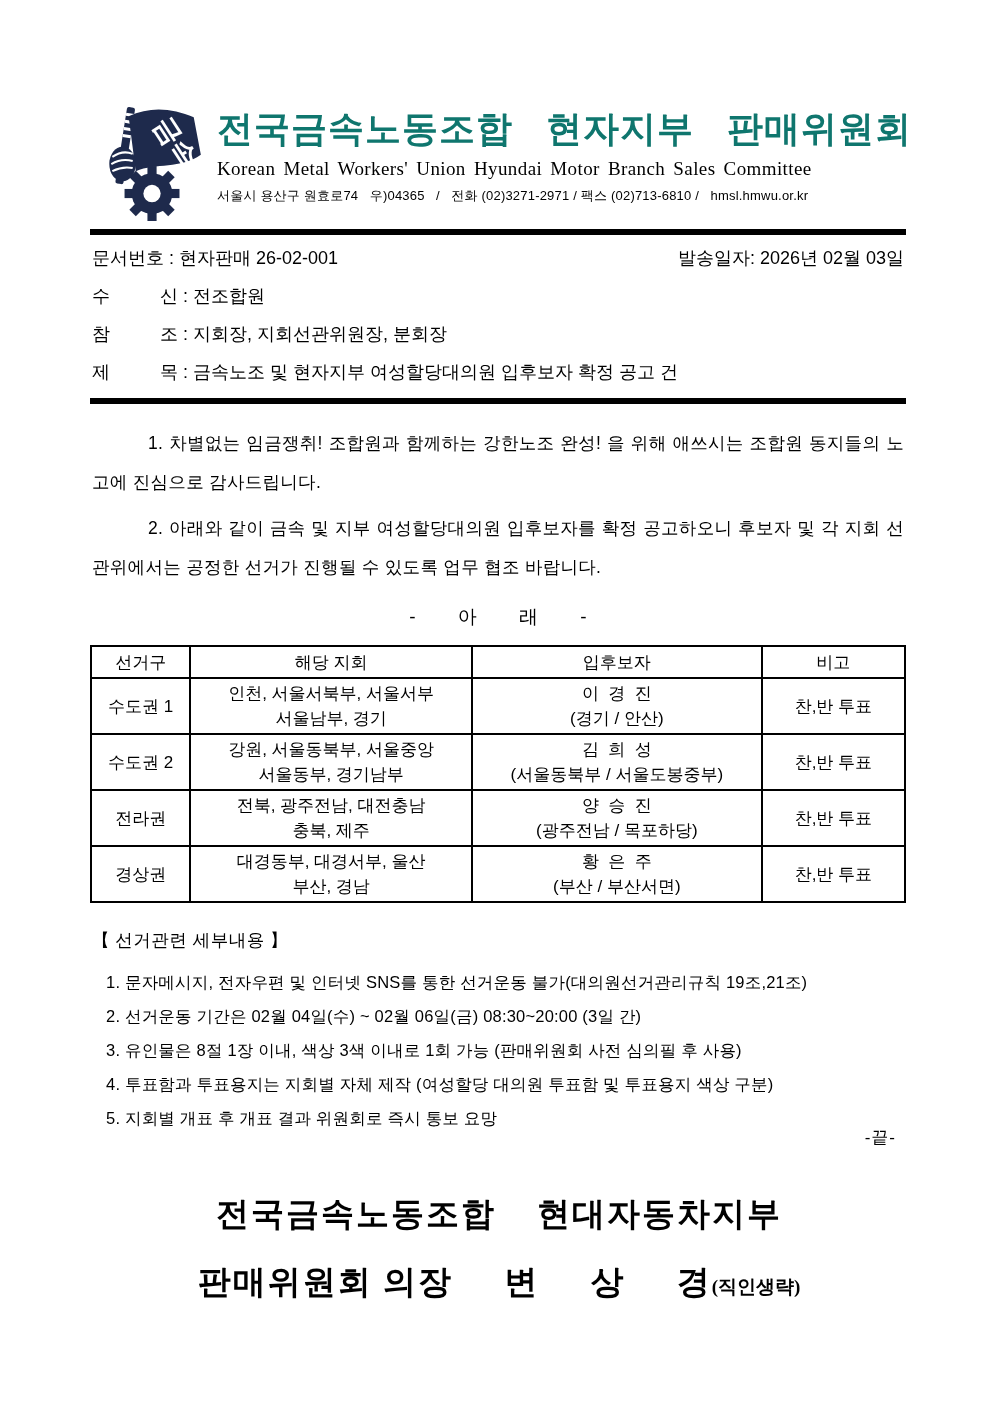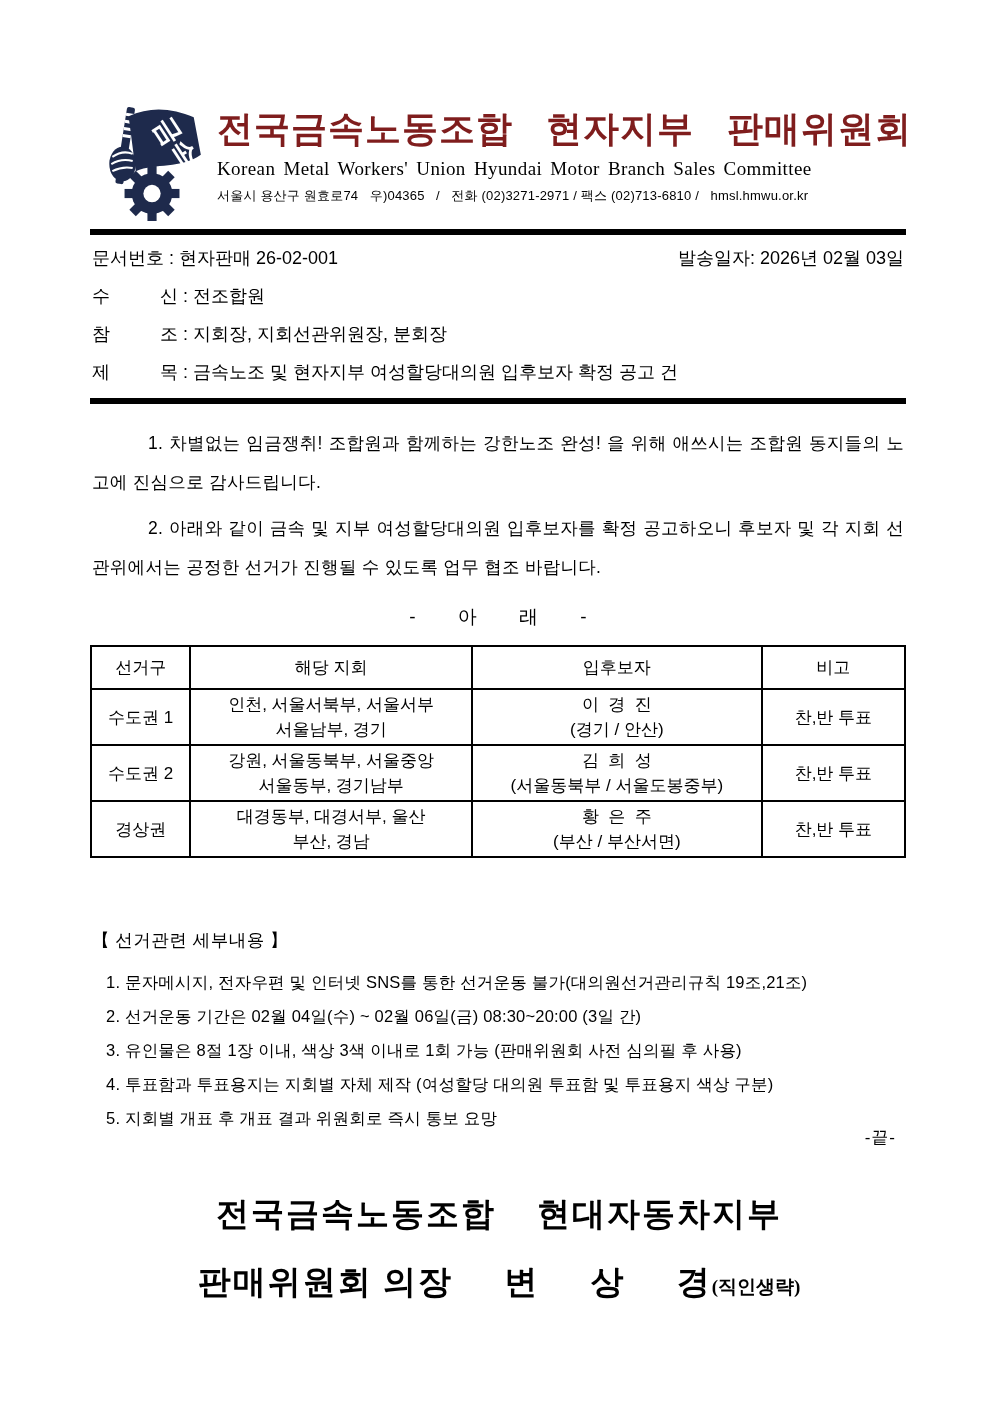--- a/index.html
+++ b/index.html
@@ -6,41 +6,41 @@
   html,body { background:#ffffff; }
   .page {
     position:relative; width:992px; height:1403px; background:#ffffff;
     font-family:"Liberation Sans","DejaVu Sans",sans-serif; color:#000;
     overflow:hidden; margin:0 auto;
   }
   
   .letterhead { position:absolute; top:104px; left:95px; width:816px; display:flex; align-items:flex-start; }
   .logo-box { width:112px; height:118px; flex:none; }
   .head-text { margin-left:10px; padding-top:2px; }
-  .org-title { font-size:36px; font-weight:bold; white-space:pre; letter-spacing:1px; line-height:1.25; color:#7f1d1d; }
+  .org-title { font-size:36px; font-weight:bold; white-space:pre; letter-spacing:1px; line-height:1.25; color:#0f766e; }
   .org-sub { font-family:"Liberation Serif","DejaVu Serif",serif; font-size:19px; margin-top:7px; letter-spacing:0.4px; word-spacing:3px; }
   .org-contact { font-size:13px; margin-top:7px; letter-spacing:0.2px; white-space:pre; }
   
   .rule { position:absolute; left:90px; width:816px; height:6px; background:#000; }
   .rule-1 { top:229px; }
   .rule-2 { top:398px; }
   
   .doc-info { position:absolute; top:247px; left:92px; width:812px; font-size:18px; }
   .doc-row { white-space:pre; line-height:22px; margin-bottom:16px; }
   .doc-row-flex { display:flex; justify-content:space-between; }
   
   .body-sec { position:absolute; top:424px; left:92px; width:812px; font-size:17.5px; line-height:39px; text-align:justify; letter-spacing:0.3px; }
   .body-sec p { text-indent:56px; }
   .body-sec p + p { margin-top:7px; }
   
   .below-heading { position:absolute; top:604px; left:90px; width:816px; text-align:center; font-size:19px; white-space:pre; }
   
   .cand-table { position:absolute; top:645px; left:90px; width:816px; border-collapse:collapse; table-layout:fixed; }
   .cand-table th, .cand-table td { border:2px solid #000; text-align:center; vertical-align:middle; font-weight:normal; font-size:17px; padding:2px 4px; }
-  .cand-table thead tr { height:43px; }
+  .cand-table thead tr { height:32px; }
   .cand-table tbody tr { height:54px; }
   .col-district { width:12.2%; }
   .col-branches { width:34.6%; }
   .col-candidate { width:35.6%; }
   .col-note { width:17.6%; }
   .cell-2line div { line-height:25px; }
   .cand-name { white-space:pre; }
   
   .details { position:absolute; top:928px; left:92px; width:816px; }
   .det-head { font-size:17.5px; margin-bottom:13px; letter-spacing:0.5px; }
@@ -151,20 +151,32 @@
           <div>강원, 서울동북부, 서울중앙</div>
           <div>서울동부, 경기남부</div>
         </td>
         <td class="cell-2line">
           <div class="cand-name">김  희  성</div>
           <div>(서울동북부 / 서울도봉중부)</div>
         </td>
         <td>찬,반 투표</td>
       </tr>
       <tr>
+        <td>전라권</td>
+        <td class="cell-2line">
+          <div>전북, 광주전남, 대전충남</div>
+          <div>충북, 제주</div>
+        </td>
+        <td class="cell-2line">
+          <div class="cand-name">양  승  진</div>
+          <div>(광주전남 / 목포하당)</div>
+        </td>
+        <td>찬,반 투표</td>
+      </tr>
+      <tr>
         <td>경상권</td>
         <td class="cell-2line">
           <div>대경동부, 대경서부, 울산</div>
           <div>부산, 경남</div>
         </td>
         <td class="cell-2line">
           <div class="cand-name">황  은  주</div>
           <div>(부산 / 부산서면)</div>
         </td>
         <td>찬,반 투표</td>

